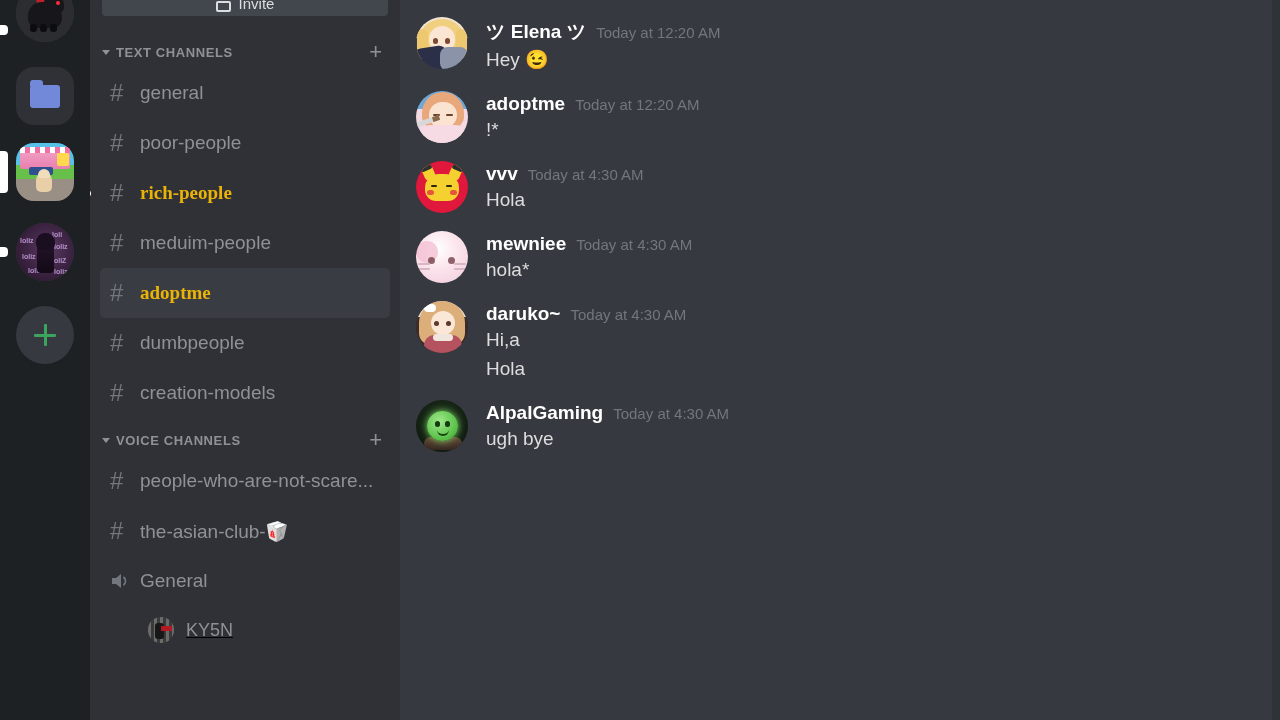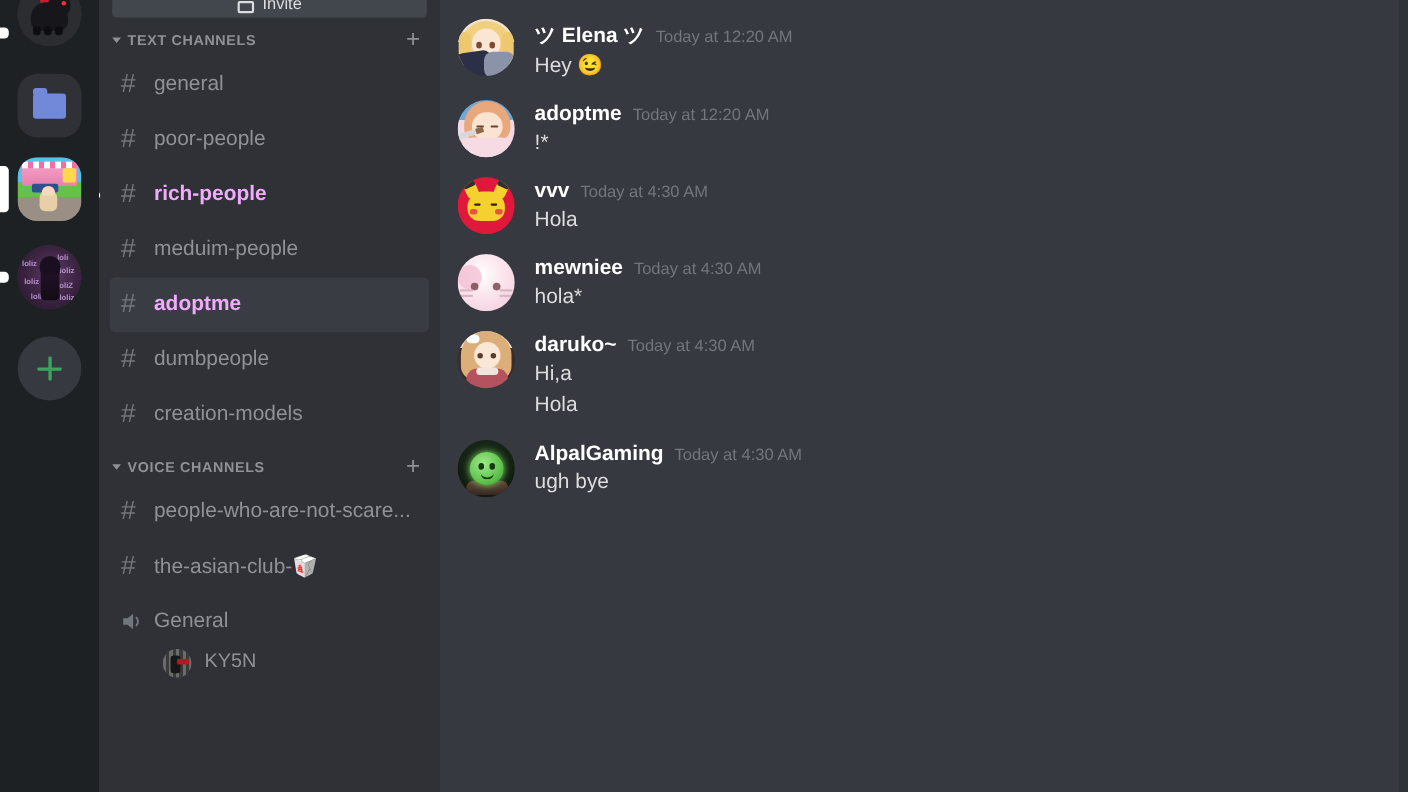--- a/index.html
+++ b/index.html
@@ -101,25 +101,25 @@
   .cat .cat-plus { color:#8e9297; font-size:22px; line-height:16px; font-weight:300; }
 
   .chan {
     display:flex; align-items:center; height:50px; margin:0 10px; padding:0 10px;
     border-radius:5px; cursor:pointer; position:relative;
   }
   .chan.active { background:#393c43; }
   .chan .hash { color:#72767d; font-size:24px; font-weight:400; width:30px; flex:0 0 30px; }
   .chan .spk { width:30px; flex:0 0 30px; display:flex; align-items:center; color:#72767d; }
   .chan .cname { color:#8e9297; font-size:19px; white-space:nowrap; overflow:hidden; text-overflow:ellipsis; }
-  .chan.active .cname, .chan.unread .cname { color:#f0abfc; font-weight:bold; }
+  .chan.active .cname, .chan.unread .cname { color:#eab308; font-weight:bold;font-family:Liberation Serif, serif; }
   .unread-dot { position:absolute; left:-18px; top:50%; margin-top:-4px;
                 width:9px; height:9px; background:#fff; border-radius:0 5px 5px 0; }
 
-  .voice-member { display:flex; align-items:flex-start; height:48px; margin:0 10px; padding-left:48px; }
+  .voice-member { display:flex; align-items:center; height:48px; margin:0 10px; padding-left:48px;text-decoration:underline; }
   .vm-av { width:26px; height:26px; border-radius:50%; overflow:hidden; margin-right:12px; position:relative;
            background:#4a4a4a; }
   .vm-av .g1 { position:absolute; inset:0; background:
         repeating-linear-gradient(90deg,#6b6b6b 0 3px,#3a3a3a 3px 6px); }
   .vm-av .g2 { position:absolute; left:7px; top:6px; width:9px; height:16px; background:#171717; border-radius:3px; }
   .vm-av .g3 { position:absolute; left:13px; top:9px; width:11px; height:5px; background:#b11a22; }
   .vm-name { color:#8e9297; font-size:18px; }
 
   
   .main { flex:1; height:720px; background:#36393f; position:relative; overflow:hidden; }
@@ -271,21 +271,21 @@
     </div>
   </div>
 
   <div class="sidebar">
 
     <div class="invite-btn">
       <span class="invite-ico"></span>
       <span>Invite</span>
     </div>
 
-    <div class="cat" style="margin-top:20px;">
+    <div class="cat" style="margin-top:36px;">
       <span class="chev"></span>
       <span class="cat-name">TEXT CHANNELS</span>
       <span class="cat-plus">+</span>
     </div>
 
     <div class="chan">
       <span class="hash">#</span>
       <span class="cname">general</span>
     </div>
 

